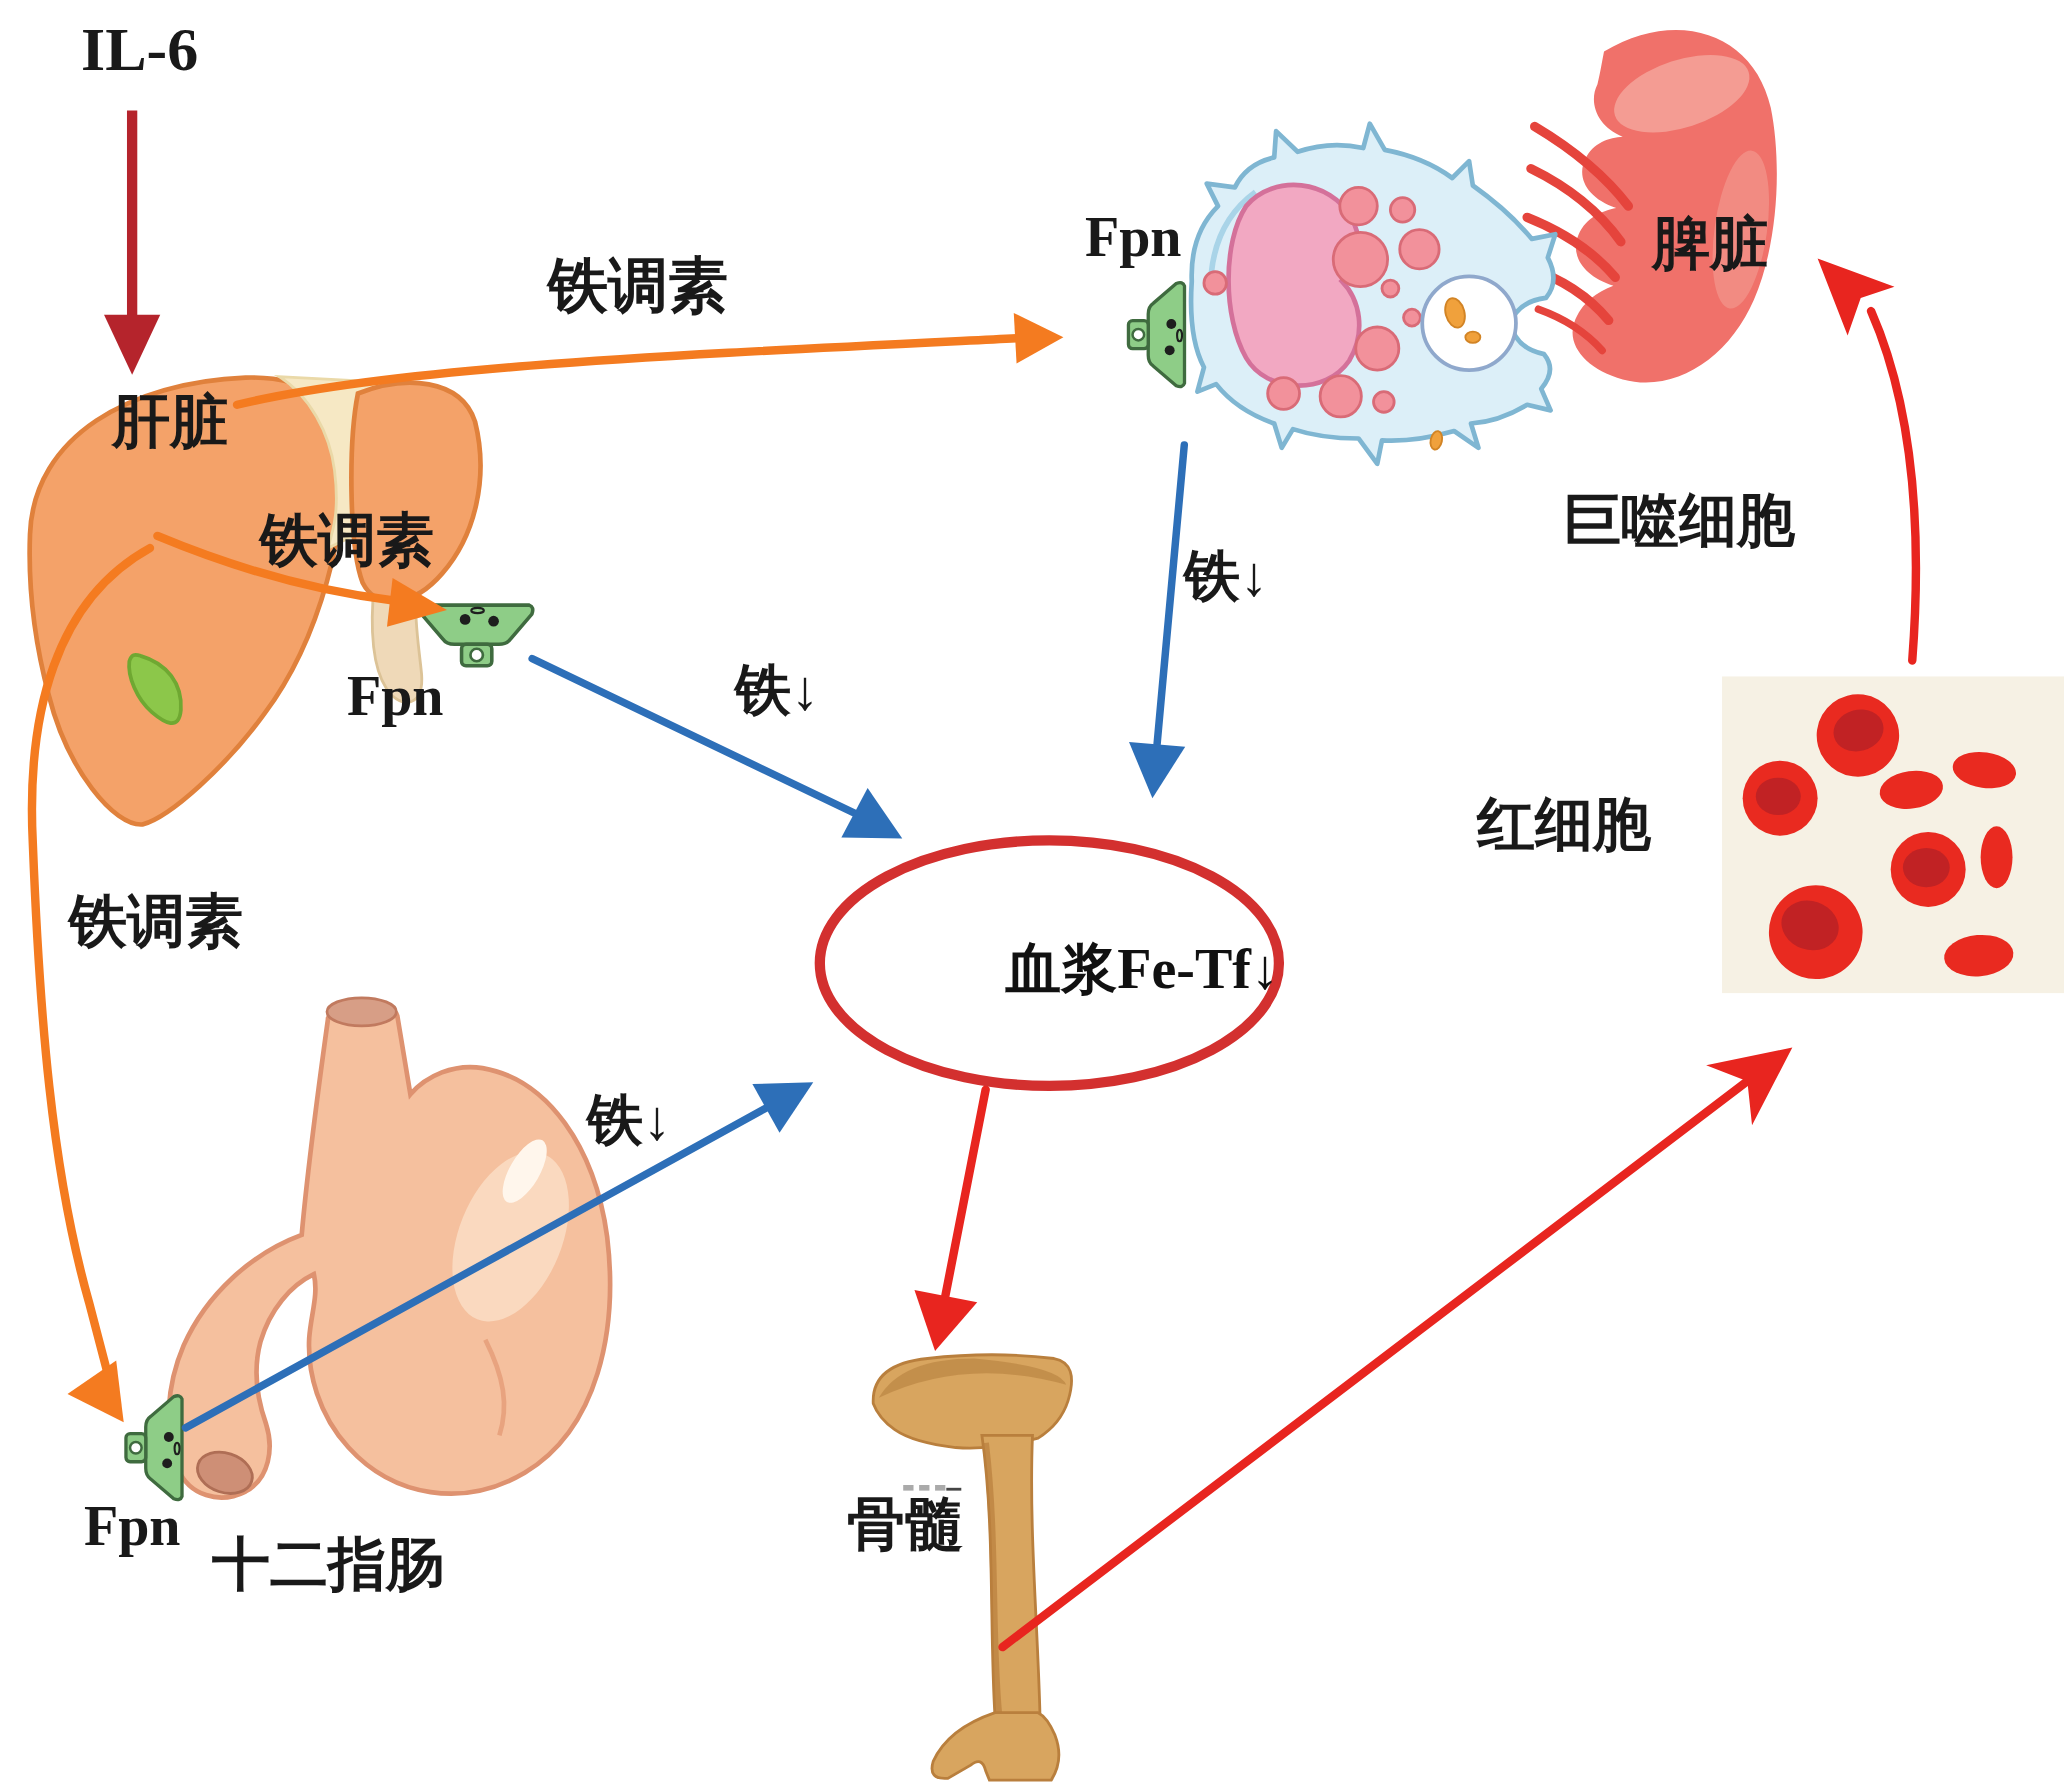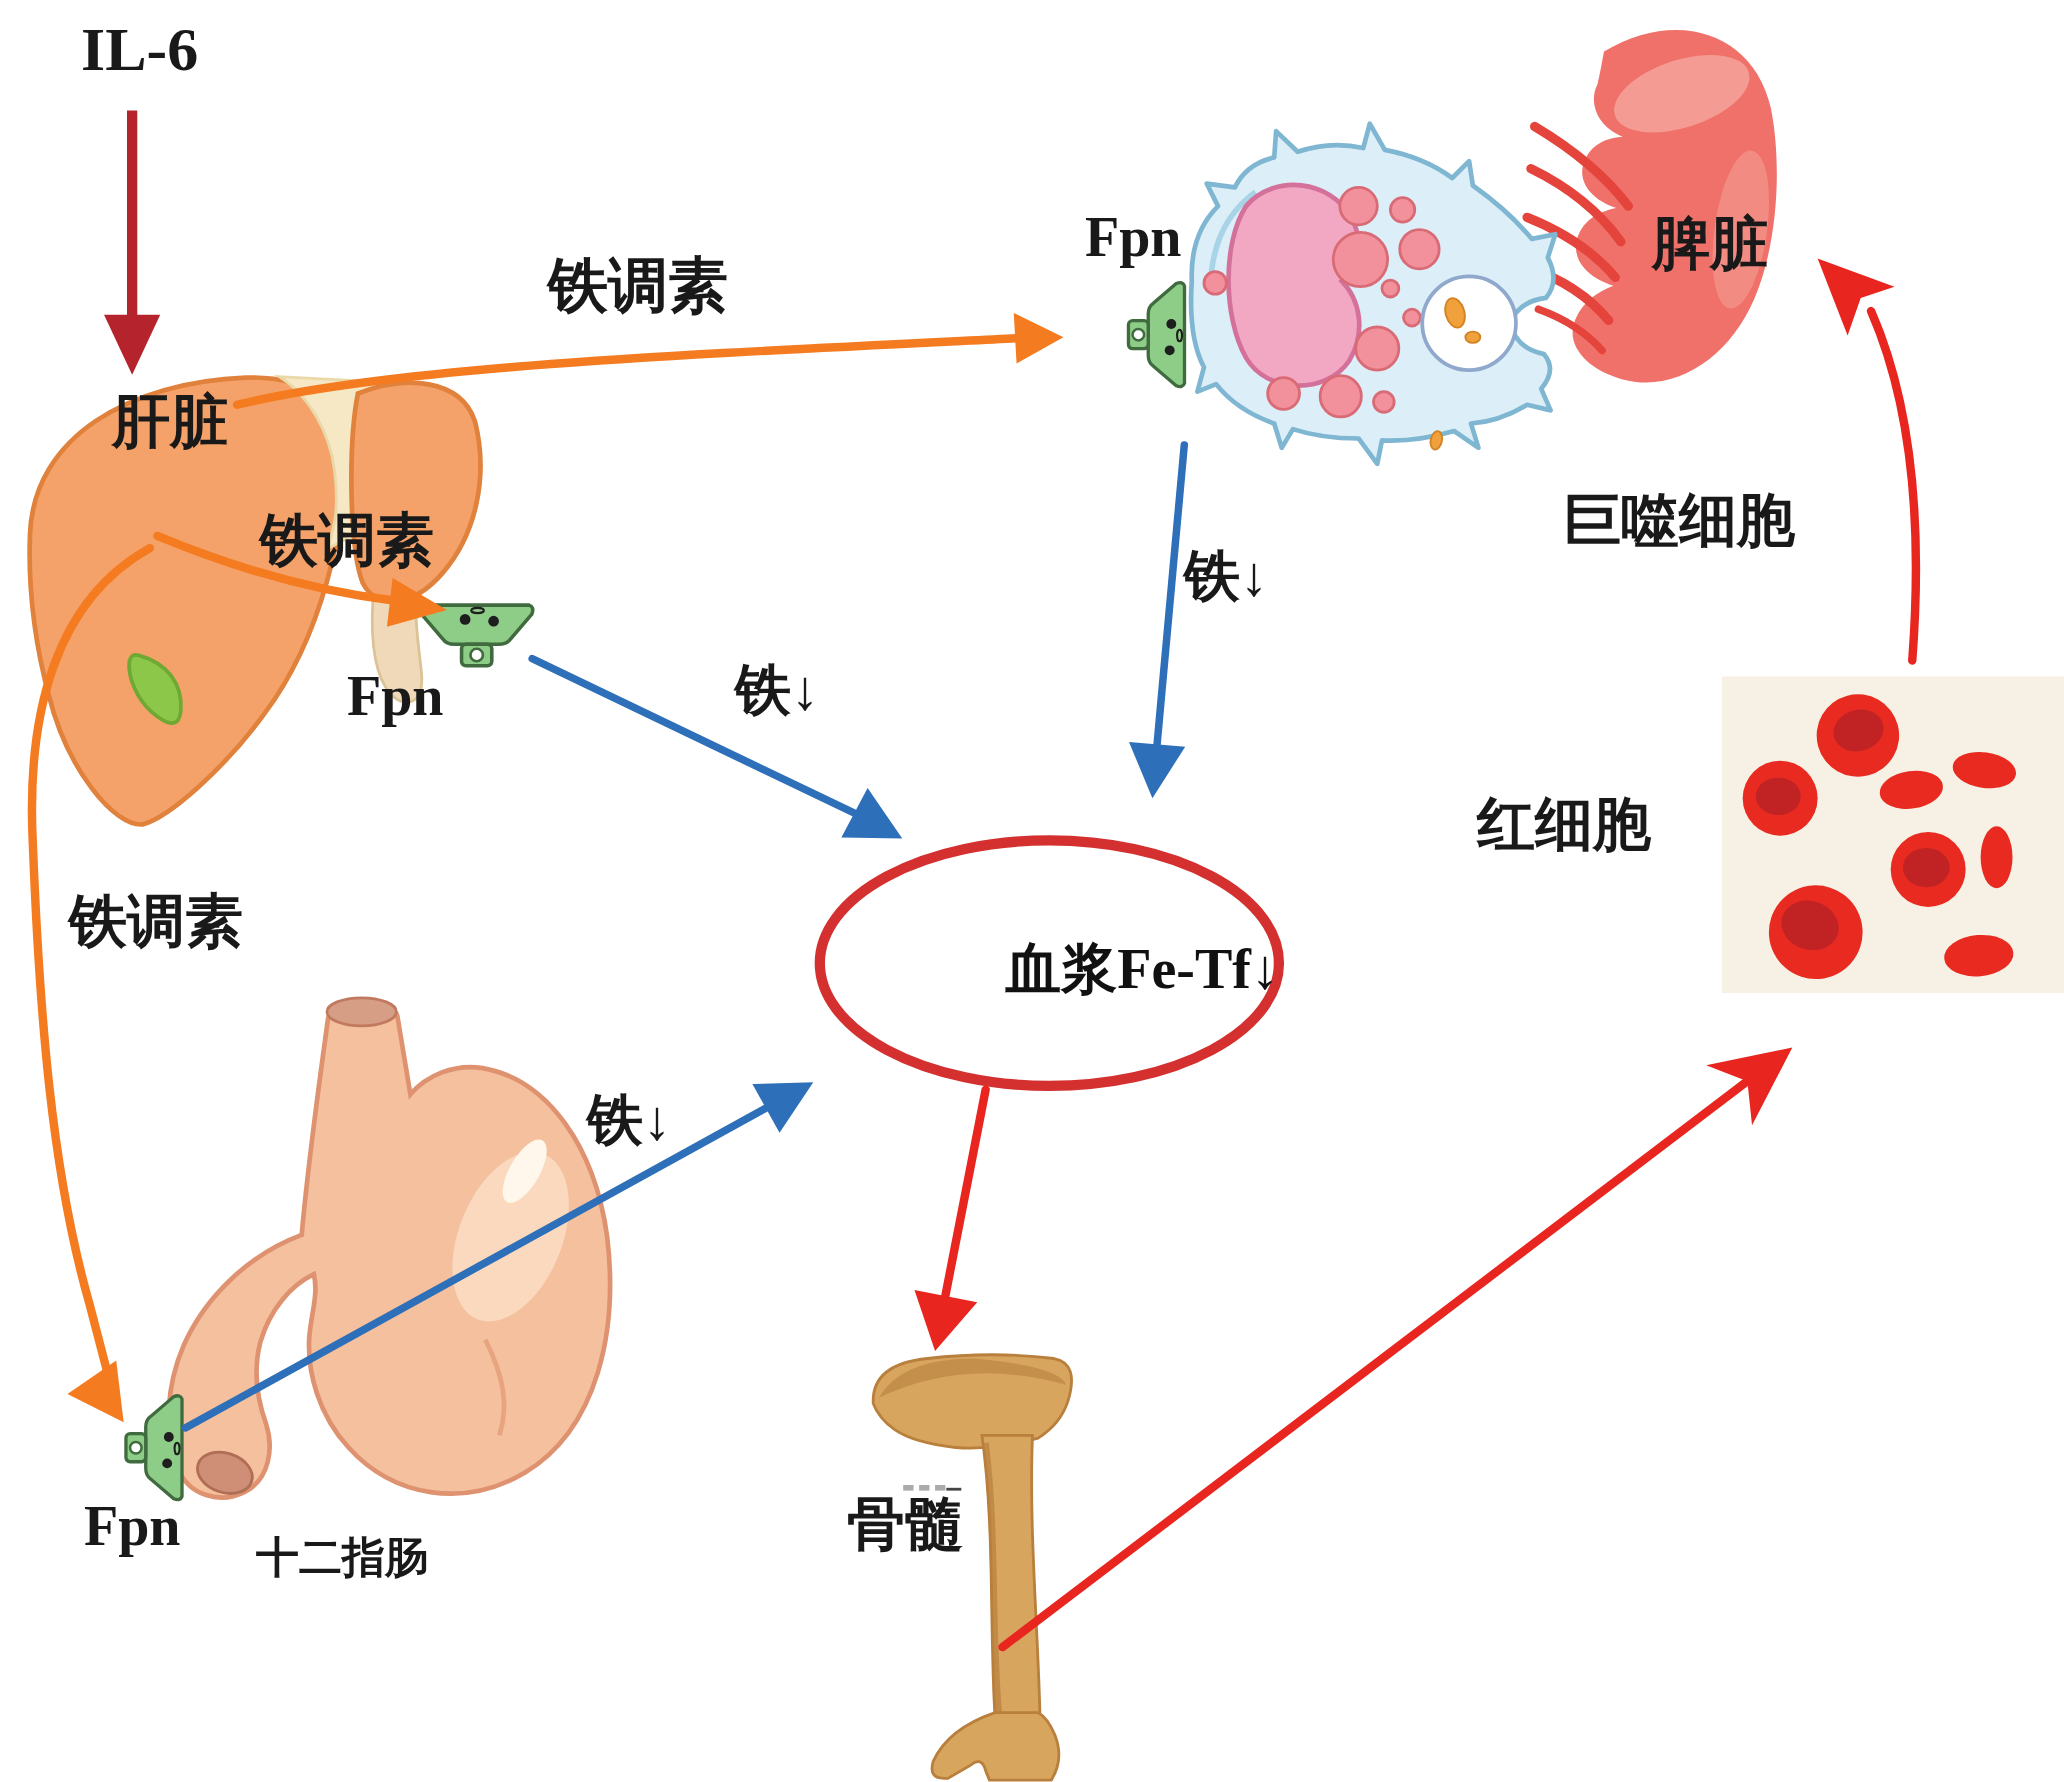--- a/index.html
+++ b/index.html
@@ -220,18 +220,18 @@
 <div class="lbl" style="left:1477px;top:795px;font-size:58px;">红细胞</div>
 
 <div class="lbl" style="left:69px;top:892px;font-size:58px;">铁调素</div>
 
 <div class="plasma-lbl">血浆Fe-Tf↓</div>
 
 <div class="lbl" style="left:587px;top:1091px;font-size:56px;">铁↓</div>
 
 <div class="lbl latin" style="left:84px;top:1497px;font-size:56px;">Fpn</div>
 
-<div class="lbl" style="left:212px;top:1535px;font-size:43px;margin-left:44px;">十二指肠</div>
+<div class="lbl" style="left:212px;top:1535px;font-size:58px;">十二指肠</div>
 
 <div class="lbl" style="left:815px;top:1495px;font-size:58px;margin-left:32px;">骨髓</div>
 
 </div>
 
 
 </body></html>

